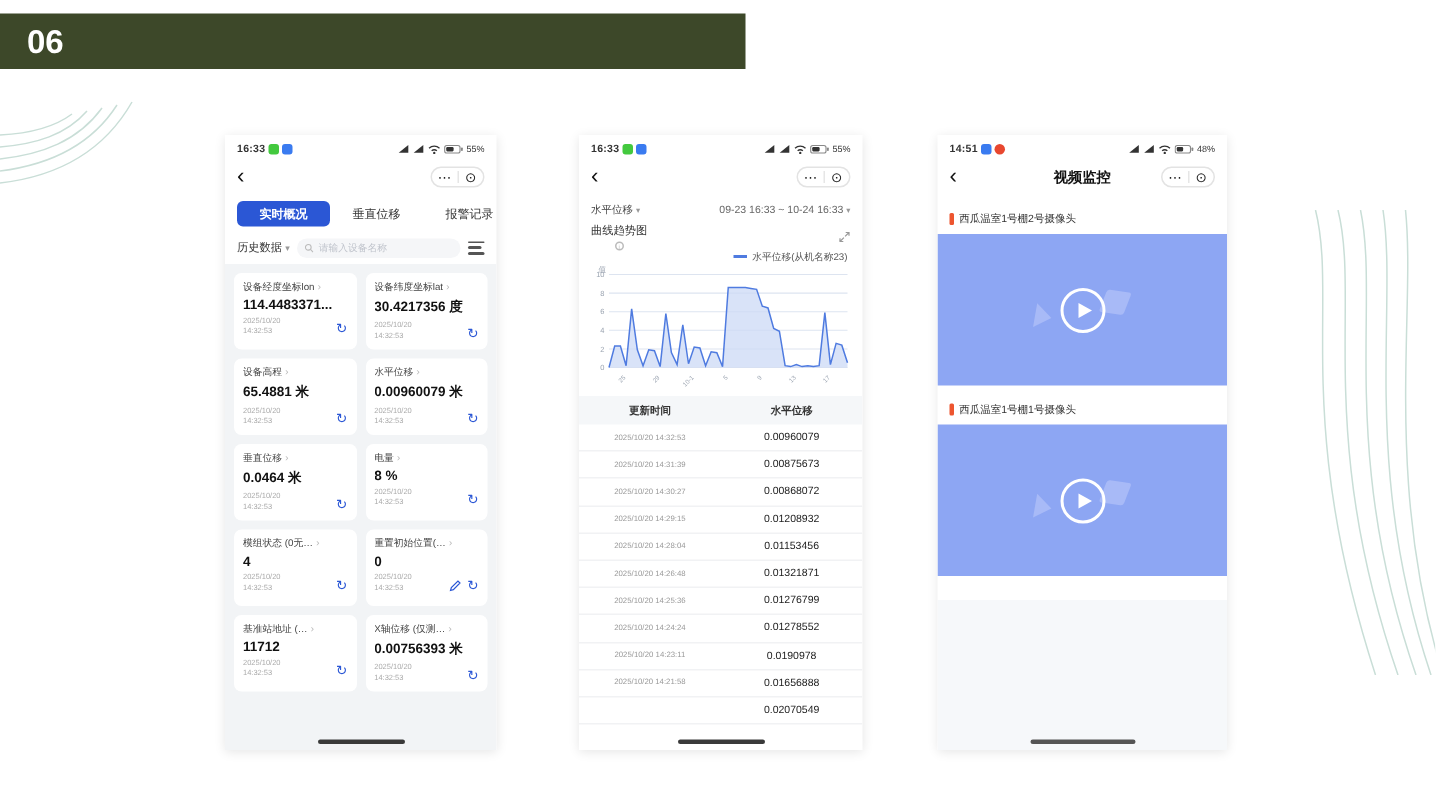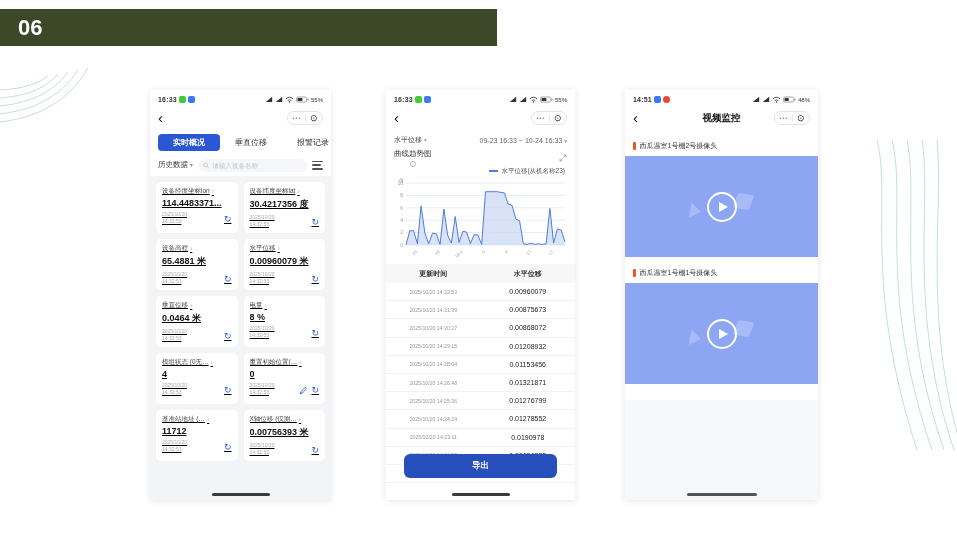--- a/index.html
+++ b/index.html
@@ -50,21 +50,21 @@
   .status-select .caret { font-size:6px; color:#999; }
   .search-box { flex:1; height:13px; background:#f5f6f8; border-radius:7px; display:flex; align-items:center; padding:0 5px; gap:3px; }
   .search-box input { border:none; outline:none; background:transparent; font-size:6.5px; width:100%; color:#333; font-family:"Liberation Sans",sans-serif; }
   .search-box input::placeholder { color:#c0c4cc; }
   .list-icon { width:11px; height:9px; display:flex; flex-direction:column; justify-content:space-between; cursor:pointer; }
   .list-icon i { display:block; height:1.2px; background:#555; border-radius:1px; }
   .list-icon i:nth-child(2){ width:80%; }
 
   .card-area { height:324px; background:#f2f4f6; padding:6px; }
   .card-grid { display:grid; grid-template-columns:1fr 1fr; gap:6px; }
-  .card { background:#fff; border-radius:5px; padding:5px 6px 4px; height:51px; overflow:hidden; cursor:pointer;text-decoration:underline; }
+  .card { background:#fff; border-radius:5px; padding:5px 6px 4px; height:51px; overflow:hidden; cursor:pointer; }
   .card-title { font-size:6.5px; color:#444; white-space:nowrap; overflow:hidden; display:flex; align-items:center; }
   .card-title .chev { color:#bbb; margin-left:2px; font-size:7px; }
   .card-value { font-size:9px; font-weight:bold; color:#111; margin-top:2px; white-space:nowrap; overflow:hidden; }
   .card-foot { display:flex; justify-content:space-between; align-items:flex-end; margin-top:3px; }
   .card-date { font-size:5px; color:#aaa; line-height:1.3; }
   .card-icons { display:flex; align-items:center; gap:3px; }
   .refresh-icon { color:#2b57d5; font-size:9px; line-height:9px; cursor:pointer; }
   .edit-icon { display:none; cursor:pointer; }
 
   
@@ -523,21 +523,20 @@
     <div class="tcell time">2025/10/20 14:21:58</div>
     <div class="tcell val">0.01656888</div>
   </div>
 </div>
     <div class="trow">
       <div class="tcell time"></div>
       <div class="tcell val">0.02070549</div>
     </div>
   </div>
 
-  <button class="export-btn">导出</button>
   <div class="home-indicator"></div>
 </div>
 
 <div class="phone" id="phone3">
   <div class="status-bar">
     <div class="sb-left">
       <span class="sb-time">14:51</span>
       <span class="sb-app blue"></span>
       <span class="sb-app red"></span>
     </div>

